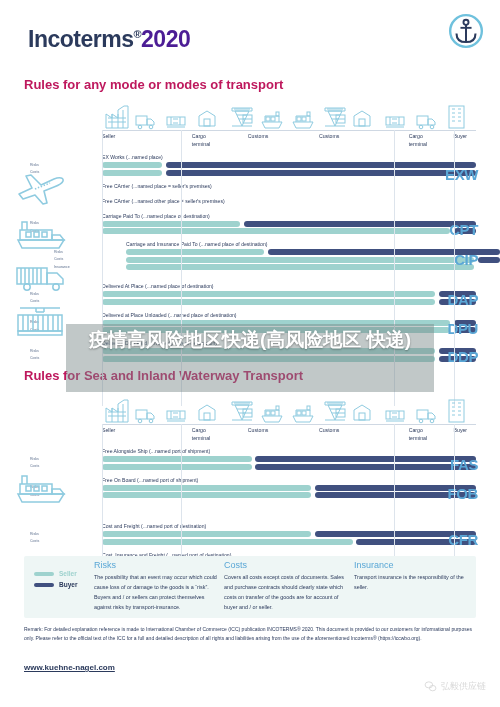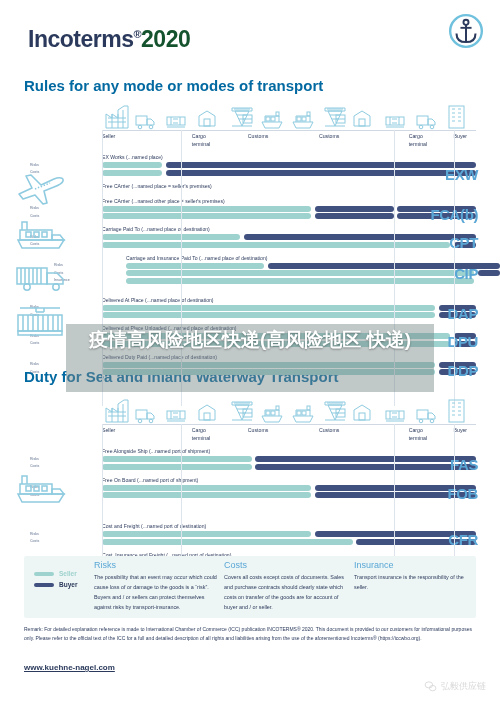--- a/index.html
+++ b/index.html
@@ -14,26 +14,26 @@
   }
   .page { position:relative; width:500px; height:707px; }
 
   
   .title {
     position:absolute; left:28px; top:26px;
     font-size:23px; font-weight:bold; letter-spacing:-0.5px;
     color:#2b3a5c; white-space:nowrap;
   }
   .title .reg { font-size:11px; vertical-align:super; }
-  .title .yr { color:#14532d; }
+  .title .yr { color:#4c1d95; }
   .anchor-logo { position:absolute; right:15px; top:12px; width:38px; height:38px; }
 
   .sec-head {
     position:absolute; left:24px;
-    font-size:15px; font-weight:bold; color:#0369a1;
+    font-size:13px; font-weight:bold; color:#be185d;
     white-space:nowrap;
   }
   #sec1-head { top:77px; }
   #sec2-head { top:368px; }
 
   
   .chart { position:absolute; left:24px; width:452px; }
   #chart1 { top:96px; }
   #chart2 { top:390px; }
 
@@ -130,21 +130,21 @@
 
   <svg class="anchor-logo" viewBox="0 0 48 48">
     <circle cx="24" cy="24" r="20" fill="none" stroke="#6fc1dd" stroke-width="3"></circle>
     <circle cx="24" cy="13" r="3.2" fill="none" stroke="#2b3a5c" stroke-width="2.4"></circle>
     <line x1="24" y1="16" x2="24" y2="37" stroke="#2b3a5c" stroke-width="2.6"></line>
     <line x1="17" y1="20" x2="31" y2="20" stroke="#2b3a5c" stroke-width="2.4"></line>
     <path d="M12 27 C12 36 18 38 24 38 C30 38 36 36 36 27" fill="none" stroke="#2b3a5c" stroke-width="2.6"></path>
   </svg>
 
   <div class="sec-head" id="sec1-head">Rules for any mode or modes of transport</div>
-  <div class="sec-head" id="sec2-head">Duty for Sea and Inland Waterway Transport</div>
+  <div class="sec-head" id="sec2-head">Rules for Sea and Inland Waterway Transport</div>
 
   <div class="chart" id="chart1">
       <div class="icon-strip">
         <svg width="26" height="28" viewBox="0 0 26 28" style="left: 2px; position: absolute; bottom: 0px;">
           <g fill="none" stroke="#8fcbe0" stroke-width="1">
             <path d="M2 26 V12 L8 16 V12 L14 16 V8 L20 4 L24 4 L24 26 Z"></path>
             <path d="M4 16 H22 M4 20 H22 M8 12 V26 M14 12 V26 M19 8 V26"></path>
           </g>
         </svg>
         <svg width="21" height="22" viewBox="0 0 21 22" style="left: 33.1667px; position: absolute; bottom: 0px;">
@@ -260,35 +260,20 @@
               <span class="seg b" style="left: 141.58px; width: 310.42px;"></span>
             </div>
             <div class="code" style="top: 4px;">EXW</div>
           </div>
         </div>
         <div class="row" style="margin-bottom: 6px;">
           <div class="row-title">Free CArrier (...named place = seller's premises)</div>
         </div>
         <div class="row" style="margin-bottom: 6px;">
           <div class="row-title">Free CArrier (...named other place ≠ seller's premises)</div>
-          <div style="position: relative;">
-            <div class="track">
-              <span class="track-lbl">Risks</span>
-              <span class="seg s" style="left: 78px; width: 209.44px;"></span>
-              <span class="seg b" style="left: 291.18px; width: 78.54px;"></span>
-              <span class="seg b" style="left: 373.46px; width: 78.54px;"></span>
-            </div>
-            <div class="track">
-              <span class="track-lbl">Costs</span>
-              <span class="seg s" style="left: 78px; width: 209.44px;"></span>
-              <span class="seg b" style="left: 291.18px; width: 78.54px;"></span>
-              <span class="seg b" style="left: 373.46px; width: 78.54px;"></span>
-            </div>
-            <div class="code" style="top: 0px;">FCA(b)</div>
-          </div>
         </div>
         <div class="row" style="margin-bottom: 6px;">
           <div class="row-title">Carriage Paid To (...named place of destination)</div>
           <div style="position: relative;">
             <div class="track">
               <span class="track-lbl">Risks</span>
               <span class="seg s" style="left: 78px; width: 138.38px;"></span>
               <span class="seg b" style="left: 220.12px; width: 231.88px;"></span>
             </div>
             <div class="track">

